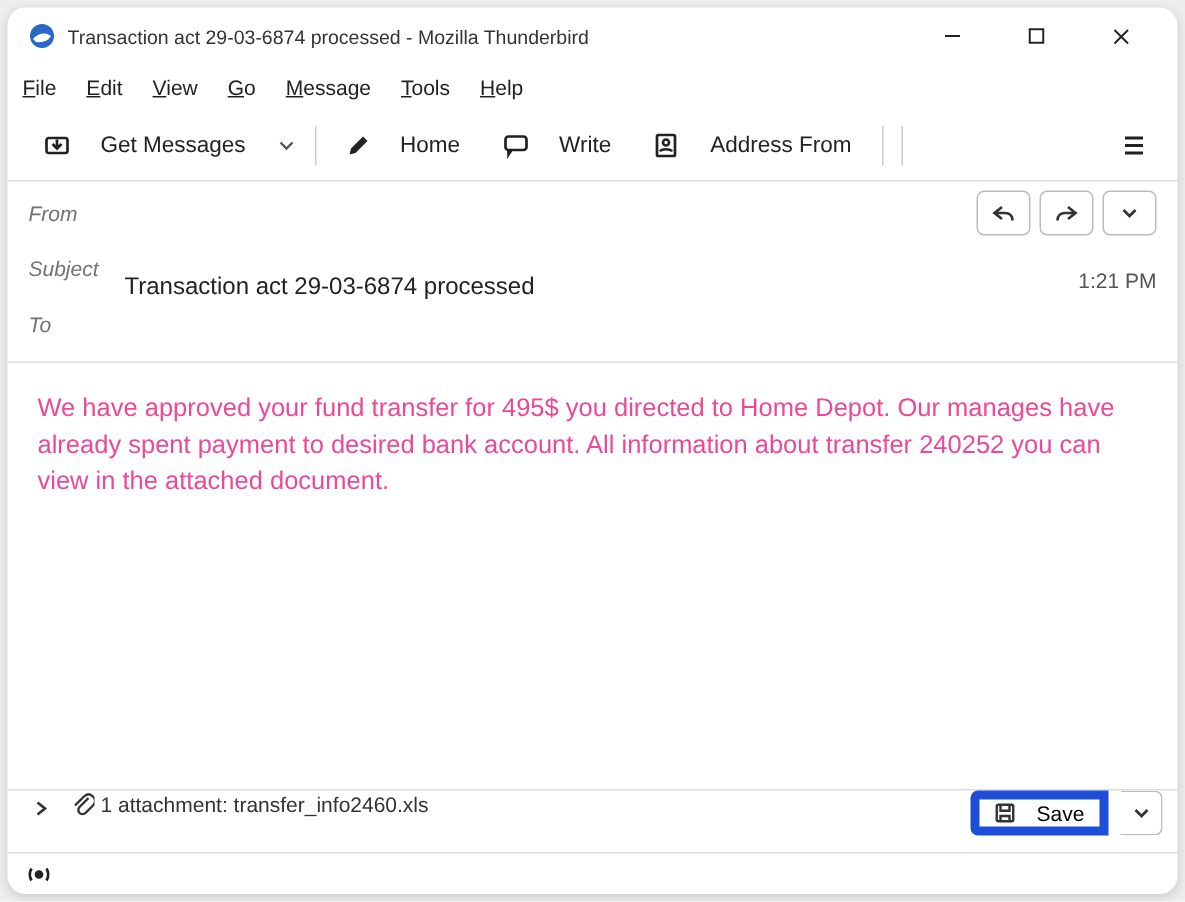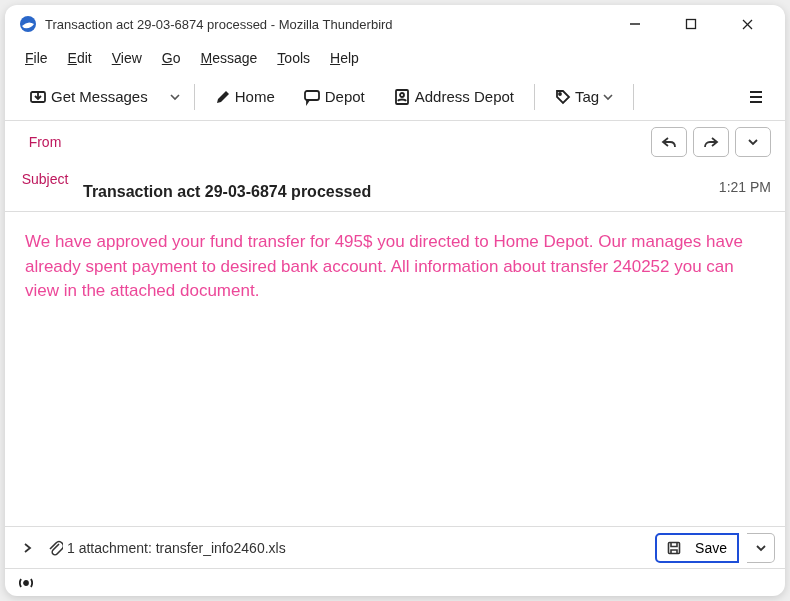--- a/index.html
+++ b/index.html
@@ -3,42 +3,42 @@
 <meta charset="utf-8">
 <style>
 * { margin: 0; padding: 0; box-sizing: border-box; font-family: -apple-system, BlinkMacSystemFont, "Segoe UI", sans-serif; }
 body { background: #eee; display: flex; justify-content: center; align-items: center; width: 790px; height: 601px; }
 .window { width: 780px; height: 591px; background: #fff; border-radius: 12px; overflow: hidden; display: flex; flex-direction: column; box-shadow: 0 2px 8px rgba(0,0,0,0.15); }
 .titlebar { height: 38px; display: flex; align-items: center; padding: 0 14px; }
 .titlebar-icon { width: 18px; height: 18px; margin-right: 8px; display: flex; align-items: center; justify-content: center; }
 .titlebar-title { font-size: 13px; color: #333; flex: 1; }
 .win-controls { display: flex; gap: 28px; padding-right: 10px; }
 .win-btn { width: 28px; height: 28px; display: flex; align-items: center; justify-content: center; cursor: pointer; }
-.menubar { height: 30px; display: flex; align-items: center; padding: 0 14px; gap: 8px; }
+.menubar { height: 30px; display: flex; align-items: center; padding: 0 4px; gap: 8px; }
 .menu-item { font-size: 14px; color: #222; padding: 2px 6px; cursor: pointer; }
 .menu-item u { text-decoration: underline; text-decoration-thickness: 1px; }
 .toolbar { height: 48px; display: flex; align-items: center; padding: 0 12px; gap: 4px; border-bottom: 1px solid #ddd; }
-.tb-btn { height: 34px; display: flex; align-items: center; padding: 0 12px; border-radius: 6px; cursor: pointer; font-size: 15px; color: #222; gap: 4px; }
+.tb-btn { height: 34px; display: flex; align-items: center; padding: 0 12px; border-radius: 6px; cursor: pointer; font-size: 15px; color: #222; gap: 20px; }
 .tb-sep { width: 1px; height: 26px; background: #ccc; margin: 0 4px; }
 .tb-drop { width: 22px; height: 34px; display: flex; align-items: center; justify-content: center; cursor: pointer; border-radius: 6px; }
 .spacer { flex: 1; }
 .hamburger { width: 34px; height: 34px; display: flex; align-items: center; justify-content: center; cursor: pointer; border-radius: 6px; }
 .header-section { padding: 6px 14px 10px 14px; border-bottom: 1px solid #ddd; }
 .header-row { display: flex; align-items: center; min-height: 30px; }
-.header-label { width: 64px; text-align: center; font-size: 14px; color: #be185d; padding-right: 12px; }
+.header-label { width: 64px; text-align: left; font-size: 14px; color: #737373; padding-right: 12px; font-style: italic; }
 .header-value { flex: 1; font-size: 16px; color: #222; }
 .header-actions { display: flex; gap: 6px; }
 .hdr-btn { width: 36px; height: 30px; border: 1px solid #bbb; border-radius: 5px; display: flex; align-items: center; justify-content: center; cursor: pointer; background: #fff; }
 .time { font-size: 14px; color: #555; margin-left: 10px; margin-top: 16px; }
-.subject-val { font-weight: 700; margin-top: 26px; }
+.subject-val { font-weight: 400; margin-top: 26px; }
 .msg-body { flex: 1; padding: 18px 20px; font-size: 17px; line-height: 1.45; color: #ec4899; overflow: auto; }
-.attach-bar { height: 42px; border-top: 1px solid #ddd; display: flex; align-items: center; padding: 0 10px; gap: 8px; }
+.attach-bar { height: 42px; border-top: 1px solid #ddd; display: flex; align-items: flex-start; padding: 0 10px; gap: 8px; }
 .attach-toggle { width: 24px; height: 24px; display: flex; align-items: center; justify-content: center; cursor: pointer; }
 .attach-text { font-size: 14px; color: #333; flex: 1; display: flex; align-items: center; gap: 4px; }
-.save-btn { height: 30px; display: flex; align-items: center; padding: 0 10px; border: 2px solid #1d4ed8; border-radius: 5px 0 0 5px; cursor: pointer; font-size: 14px; gap: 14px; }
+.save-btn { height: 30px; display: flex; align-items: center; padding: 0 10px; border: 6px solid #1d4ed8; border-radius: 5px 0 0 5px; cursor: pointer; font-size: 14px; gap: 14px; }
 .save-drop { width: 28px; height: 30px; border: 1px solid #bbb; border-left: none; border-radius: 0 5px 5px 0; display: flex; align-items: center; justify-content: center; cursor: pointer; }
 .statusbar { height: 28px; border-top: 1px solid #ddd; display: flex; align-items: center; padding: 0 12px; }
 svg { display: block; }
 </style>
 </head>
 <body>
 
 <div class="window">
 
   <div class="titlebar">
@@ -103,45 +103,33 @@
         </span>
       <span>Home</span>
     </div>
     <div class="tb-btn">
       <span>
           <svg width="18" height="18" viewBox="0 0 18 18" fill="none" stroke="#222" stroke-width="1.8">
             <rect x="2" y="3" width="14" height="9" rx="2"></rect>
             <path d="M6 12l-2 3v-3"></path>
           </svg>
         </span>
-      <span>Depot</span>
+      <span>Write</span>
     </div>
     <div class="tb-btn">
       <span>
           <svg width="18" height="18" viewBox="0 0 18 18" fill="none" stroke="#222" stroke-width="1.8">
             <rect x="3" y="2" width="12" height="14" rx="1"></rect>
             <circle cx="9" cy="7" r="2"></circle>
             <path d="M5 13c1-2 7-2 8 0"></path>
           </svg>
         </span>
-      <span>Address Depot</span>
+      <span>Address From</span>
     </div>
     <div class="tb-sep"></div>
-    <div class="tb-btn">
-      <span>
-          <svg width="16" height="16" viewBox="0 0 16 16" fill="none" stroke="#222" stroke-width="1.8">
-            <path d="M2 2h6l6 6-6 6-6-6V2z"></path>
-            <circle cx="5" cy="5" r="1" fill="#222"></circle>
-          </svg>
-        </span>
-      <span>Tag</span>
-      <svg width="10" height="10">
-          <path d="M1 3l4 4 4-4" fill="none" stroke="#555" stroke-width="1.6"></path>
-        </svg>
-    </div>
     <div class="tb-sep"></div>
     <div class="spacer"></div>
     <div class="hamburger">
       <svg width="18" height="18" viewBox="0 0 18 18" stroke="#222" stroke-width="2">
           <line x1="3" y1="4" x2="15" y2="4"></line>
           <line x1="3" y1="9" x2="15" y2="9"></line>
           <line x1="3" y1="14" x2="15" y2="14"></line>
         </svg>
     </div>
   </div>
@@ -166,20 +154,24 @@
               <path d="M1 3l4 4 4-4" fill="none" stroke="#333" stroke-width="1.8"></path>
             </svg>
           </div>
       </div>
     </div>
     <div class="header-row">
       <div class="header-label">Subject</div>
       <div class="header-value subject-val">Transaction act 29-03-6874 processed</div>
       <div class="time">1:21 PM</div>
     </div>
+    <div class="header-row">
+      <div class="header-label">To</div>
+      <div class="header-value"></div>
+    </div>
   </div>
 
   <div class="msg-body"> We have approved your fund transfer for 495$ you directed to Home Depot. Our manages have already spent payment to desired bank account. All information about transfer 240252 you can view in the attached document.</div>
 
   <div class="attach-bar">
     <div class="attach-toggle">
         <svg width="10" height="12">
           <path d="M3 2l5 4-5 4" fill="none" stroke="#333" stroke-width="1.8"></path>
         </svg>
       </div>

